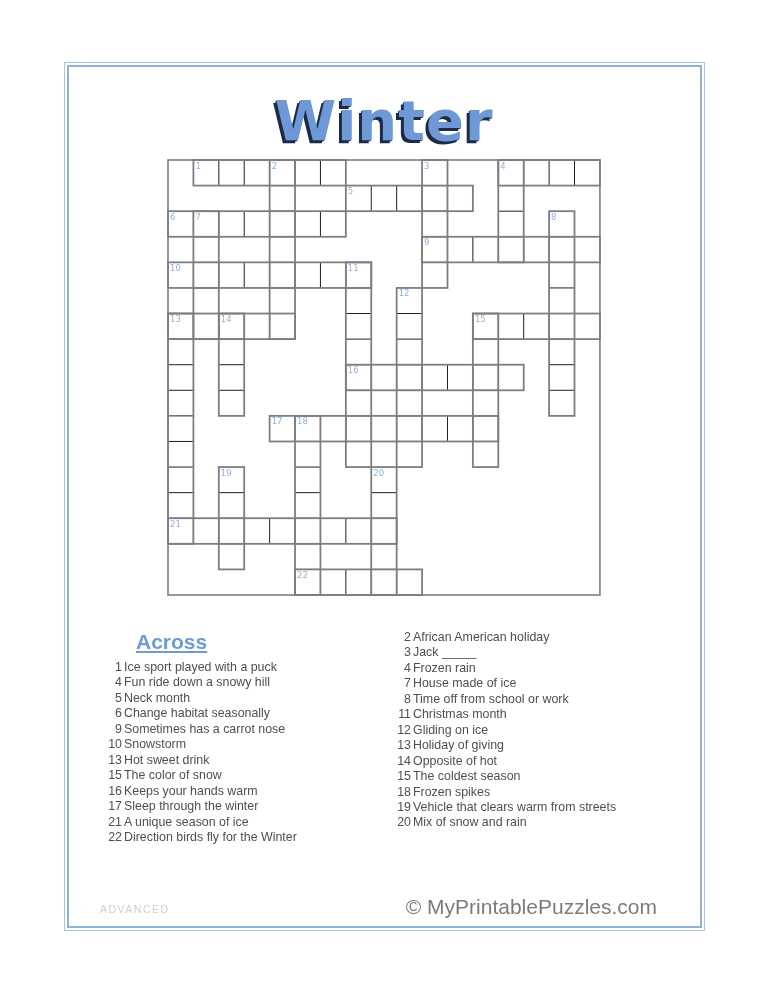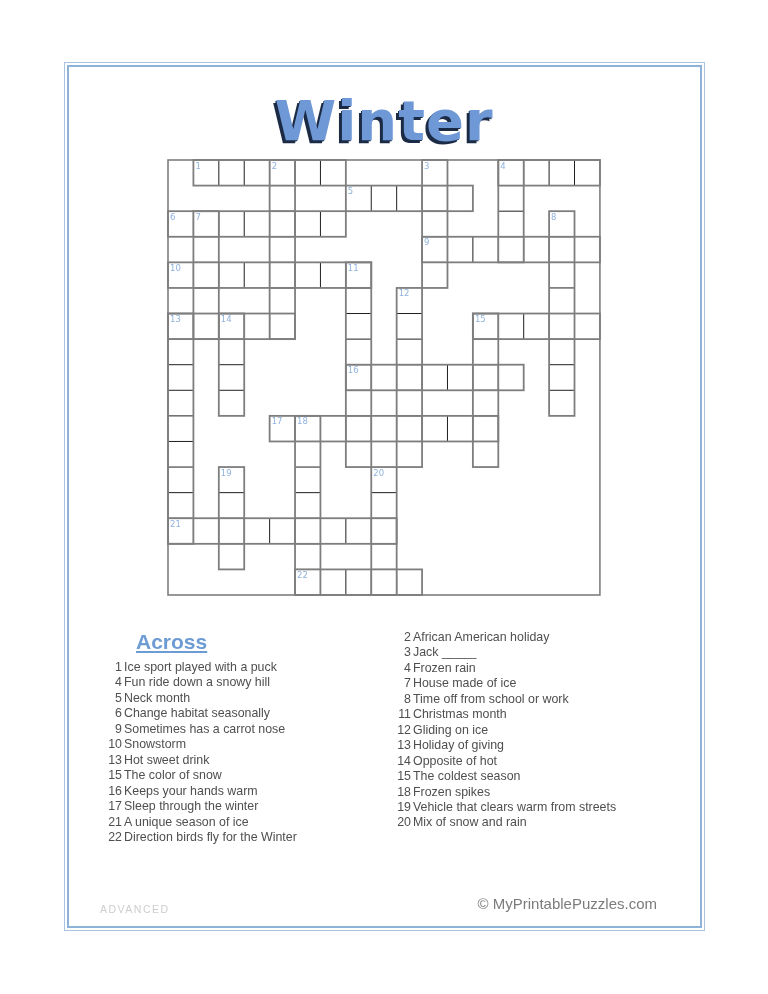--- a/index.html
+++ b/index.html
@@ -25,21 +25,21 @@
   .clue-row{display:flex;line-height:15.45px;}
   .clue-num{text-align:right;flex:none;}
   .clue-text{margin-left:2px;white-space:nowrap;}
   #across-clues{left:98px;top:630px;width:300px;}
   #across-clues .clue-num{width:24px;}
   #down-clues{left:380px;top:630px;width:300px;}
   #down-clues .clue-num{width:31px;}
   
   .level{position:absolute;left:84px;top:903px;font-size:10.5px;
       letter-spacing:1.5px;color:#cdcdcd;margin-left:16px;}
-  .copyright{position:absolute;right:111px;top:895px;font-size:15px;
+  .copyright{position:absolute;right:111px;top:895px;font-size:21px;
       color:#7b7b7b;font-family:"Liberation Sans",sans-serif;}
 </style>
 </head>
 <body>
 
 <div class="page-frame">
   <div class="page-frame-inner"></div>
 </div>
 
 <div class="title">Winter</div>

